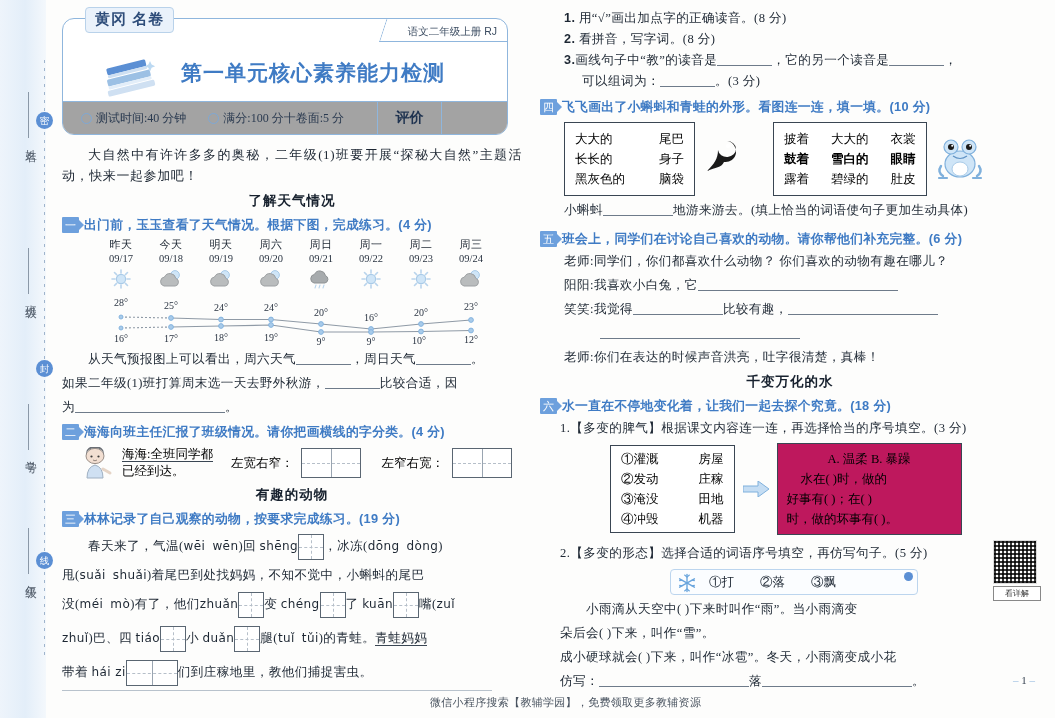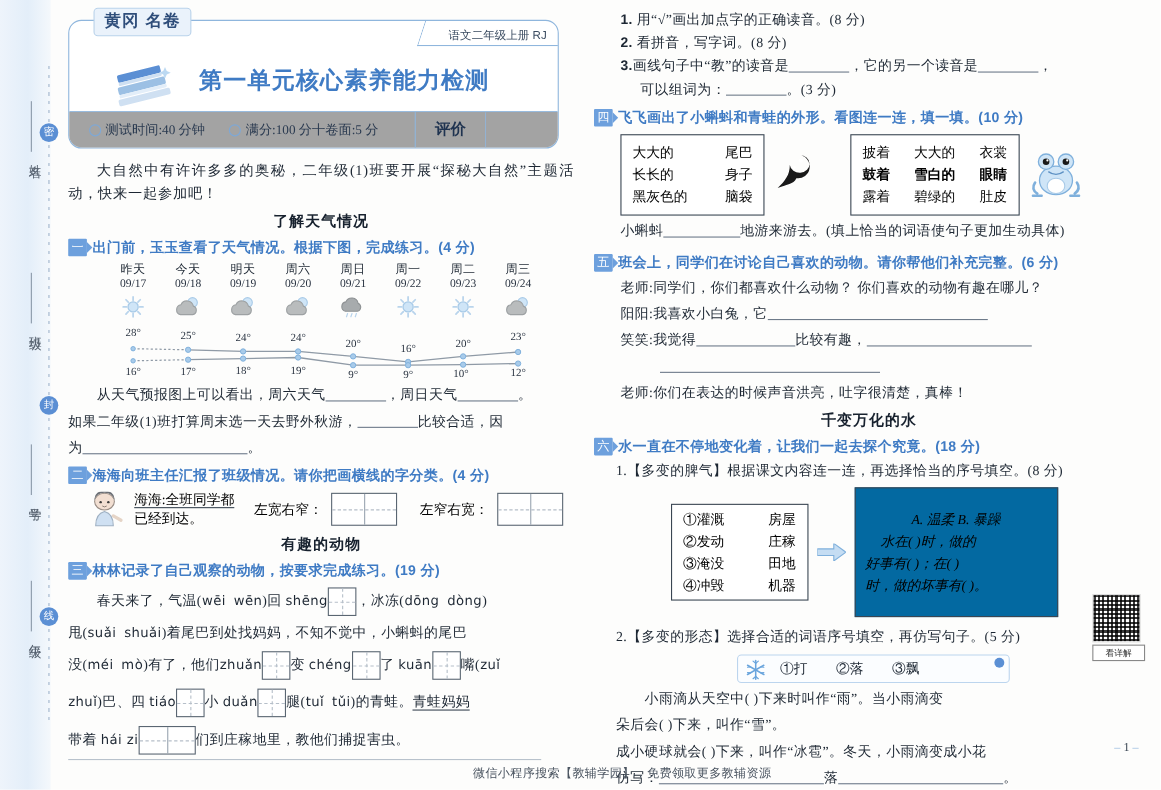--- a/index.html
+++ b/index.html
@@ -261,23 +261,23 @@
     padding: 6px 10px;
     font-size: 12.5px; line-height: 20px;
     background: #fff;
   }
   .match-row { display: flex; justify-content: space-between; gap: 34px; }
   .frog-svg { width: 54px; height: 50px; }
   .tadpole-svg { width: 46px; height: 48px; }
 
   .opt-box {
     border: 1.3px solid #3a4653;
-    padding: 18px 9px;
+    padding: 5px 9px;
     font-size: 12.5px; line-height: 20px;
-    background: #0369a1; width: 185px; font-style: italic;
+    background: #be185d; width: 185px;
   }
   .arrow-right {
     width: 26px; height: 16px; position: relative;
   }
 
   .word-strip {
     border: 1.2px solid #bcd5ee;
     border-radius: 4px;
     background: #fbfdff;
     height: 26px; width: 248px;
@@ -726,21 +726,21 @@
     </div>
     <div class="sub-q" style="margin-left:24px;">老师:你们在表达的时候声音洪亮，吐字很清楚，真棒！</div>
 
     <div class="sec-title">千变万化的水</div>
 
     <div class="q-head">
       <span class="num-badge">六</span>
       <span class="q-text">水一直在不停地变化着，让我们一起去探个究竟。(18 分)</span>
     </div>
 
-    <div class="sub-q" style="margin-left:20px; font-weight:normal;">1.【多变的脾气】根据课文内容连一连，再选择恰当的序号填空。(8 分)</div>
+    <div class="sub-q" style="margin-left:20px; font-weight:normal;">1.【多变的脾气】根据课文内容连一连，再选择恰当的序号填空。(3 分)</div>
 
     <div style="display:flex; align-items:center; gap:8px; margin:5px 0 0 70px;">
       <div class="match-box" style="padding:3px 10px;">
         <div class="match-row" style="gap:40px;">
           <span>①灌溉</span>
           <span>房屋</span>
         </div>
         <div class="match-row" style="gap:40px;">
           <span>②发动</span>
           <span>庄稼</span>

